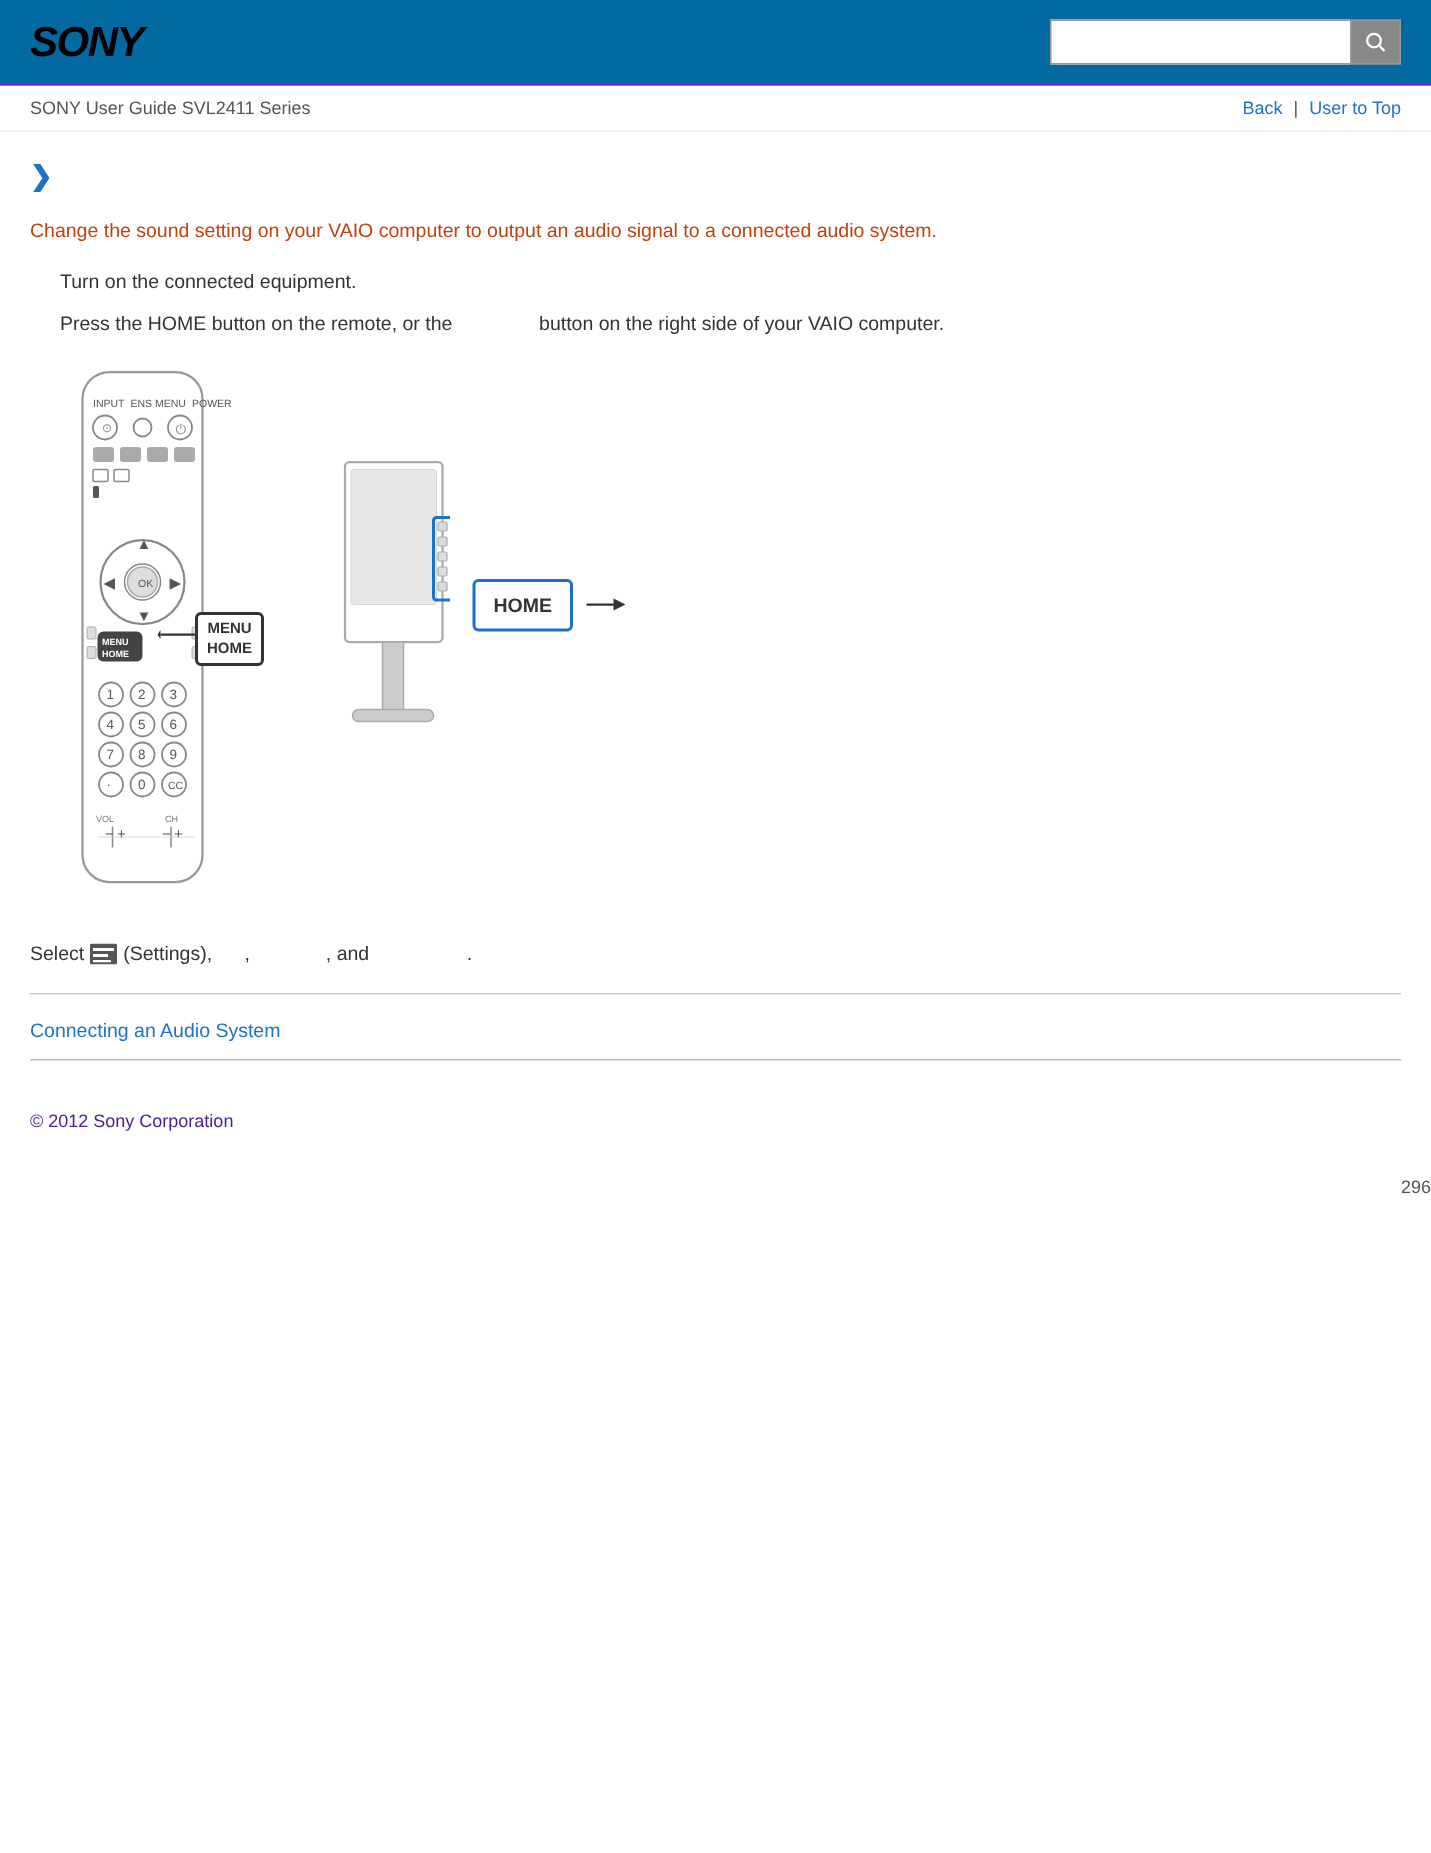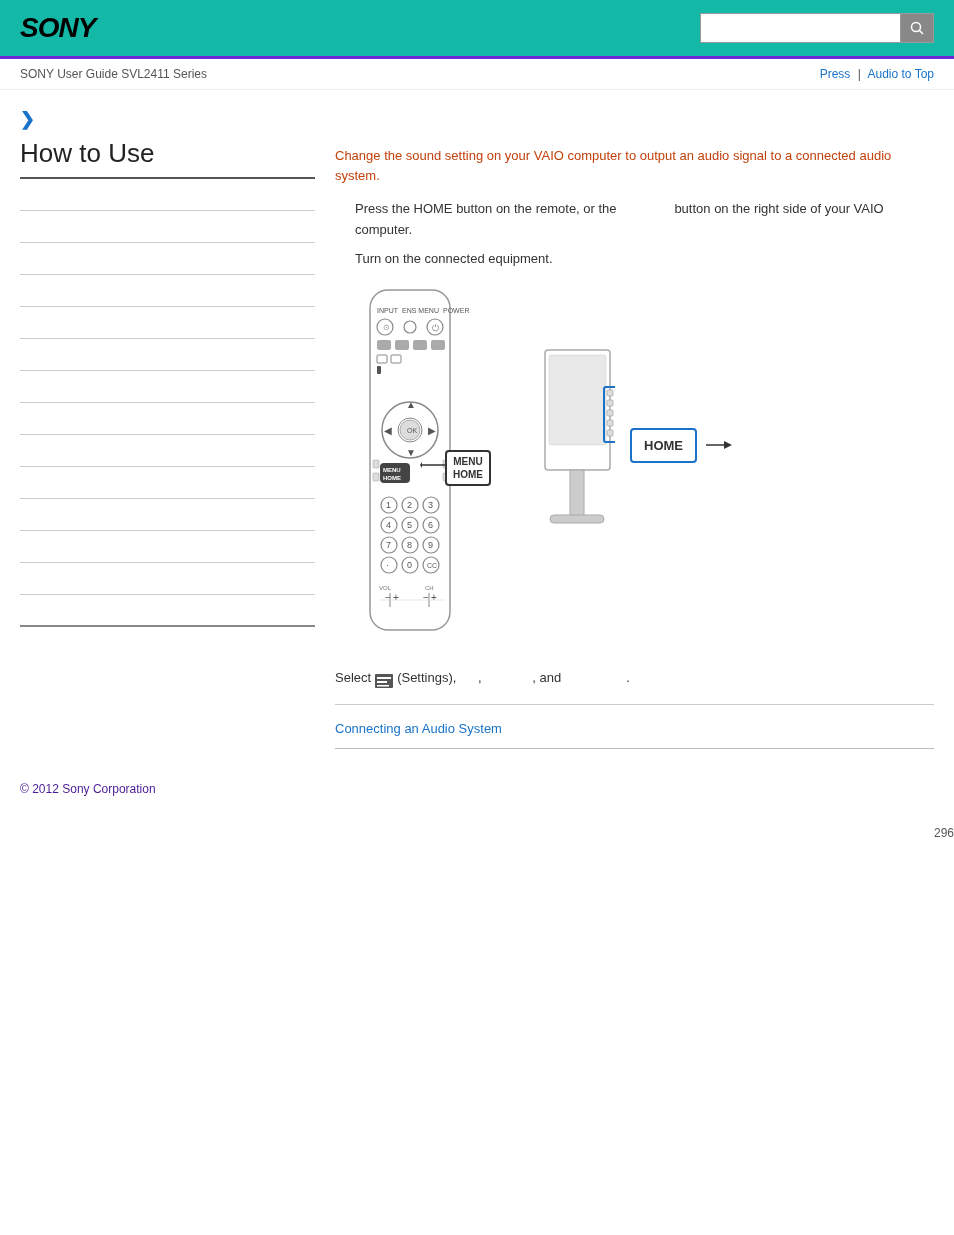--- a/index.html
+++ b/index.html
@@ -7,22 +7,22 @@
       font-family: Arial, sans-serif;
       font-size: 13px;
       color: #333;
       background: #fff;
       width: 954px;
       min-height: 1235px;
     }
 
     
     .header {
-      background: #14b8a6;
-      border-bottom: 3px solid #6d28d9;
+      background: #0369a1;
+      border-bottom: 1px solid #6d28d9;
       padding: 12px 20px;
       display: flex;
       align-items: center;
       justify-content: space-between;
     }
     .sony-logo {
       font-size: 28px;
       font-weight: 900;
       color: #000;
       letter-spacing: -1px;
@@ -163,21 +163,21 @@
       position: relative;
       width: 130px;
     }
 
     .select-text {
       font-size: 13px;
       color: #333;
       line-height: 1.5;
       margin-bottom: 4px;
       display: flex;
-      align-items: flex-end;
+      align-items: center;
       gap: 4px;
     }
 
     .divider-line {
       border: none;
       border-top: 1px solid #ccc;
       margin: 16px 0;
     }
 
     .connecting-link {
@@ -228,65 +228,44 @@
         <circle cx="6" cy="6" r="4.5" stroke="white" stroke-width="1.5" fill="none"></circle>
         <line x1="9.5" y1="9.5" x2="13" y2="13" stroke="white" stroke-width="1.5"></line>
       </svg>
     </div>
   </div>
 </div>
 
 <div class="nav-bar">
   <span class="breadcrumb-text">SONY User Guide SVL2411 Series</span>
   <div class="nav-links">
-    <a href="#">Press</a>
+    <a href="#">Back</a>
     <span class="separator">|</span>
-    <a href="#">Audio to Top</a>
+    <a href="#">User to Top</a>
   </div>
 </div>
 
 <div class="arrow-section">
   <span class="arrow-icon">❯</span>
 </div>
 
 <div class="main-content">
 
-  <div class="sidebar">
-    <div class="sidebar-title">How to Use</div>
-    <div class="sidebar-lines">
-      <div class="sidebar-line">
-          <span class="sidebar-line-text"></span>
-        </div>
-      <div class="sidebar-line"></div>
-      <div class="sidebar-line"></div>
-      <div class="sidebar-line"></div>
-      <div class="sidebar-line"></div>
-      <div class="sidebar-line"></div>
-      <div class="sidebar-line"></div>
-      <div class="sidebar-line"></div>
-      <div class="sidebar-line"></div>
-      <div class="sidebar-line"></div>
-      <div class="sidebar-line"></div>
-      <div class="sidebar-line"></div>
-      <div class="sidebar-line"></div>
-      <div class="sidebar-line bold-bottom"></div>
-    </div>
-  </div>
 
   <div class="content-area">
 
     <p class="content-intro">Change the sound setting on your VAIO computer to output an audio signal to a connected audio system.</p>
+
+    <p class="step-text">Turn on the connected equipment.</p>
 
     <p class="step-text">
       <span>Press the HOME button on the remote, or the</span>
       &nbsp;&nbsp;&nbsp;&nbsp;&nbsp;&nbsp;&nbsp;&nbsp;&nbsp;&nbsp;&nbsp;&nbsp;&nbsp;&nbsp;
       <span>button on the right side of your VAIO computer.</span>
     </p>
-
-    <p class="step-text">Turn on the connected equipment.</p>
 
     <div class="illustration-area">
 
       <div class="remote-container">
         <svg class="remote-svg" viewBox="0 0 115 360">
 
           <rect x="15" y="5" width="80" height="340" rx="18" ry="18" fill="white" stroke="#999" stroke-width="1.5"></rect>
 
           <text x="22" y="28" font-size="7" fill="#555" font-family="Arial">INPUT</text>
           <text x="47" y="28" font-size="7" fill="#555" font-family="Arial">ENS MENU</text>

